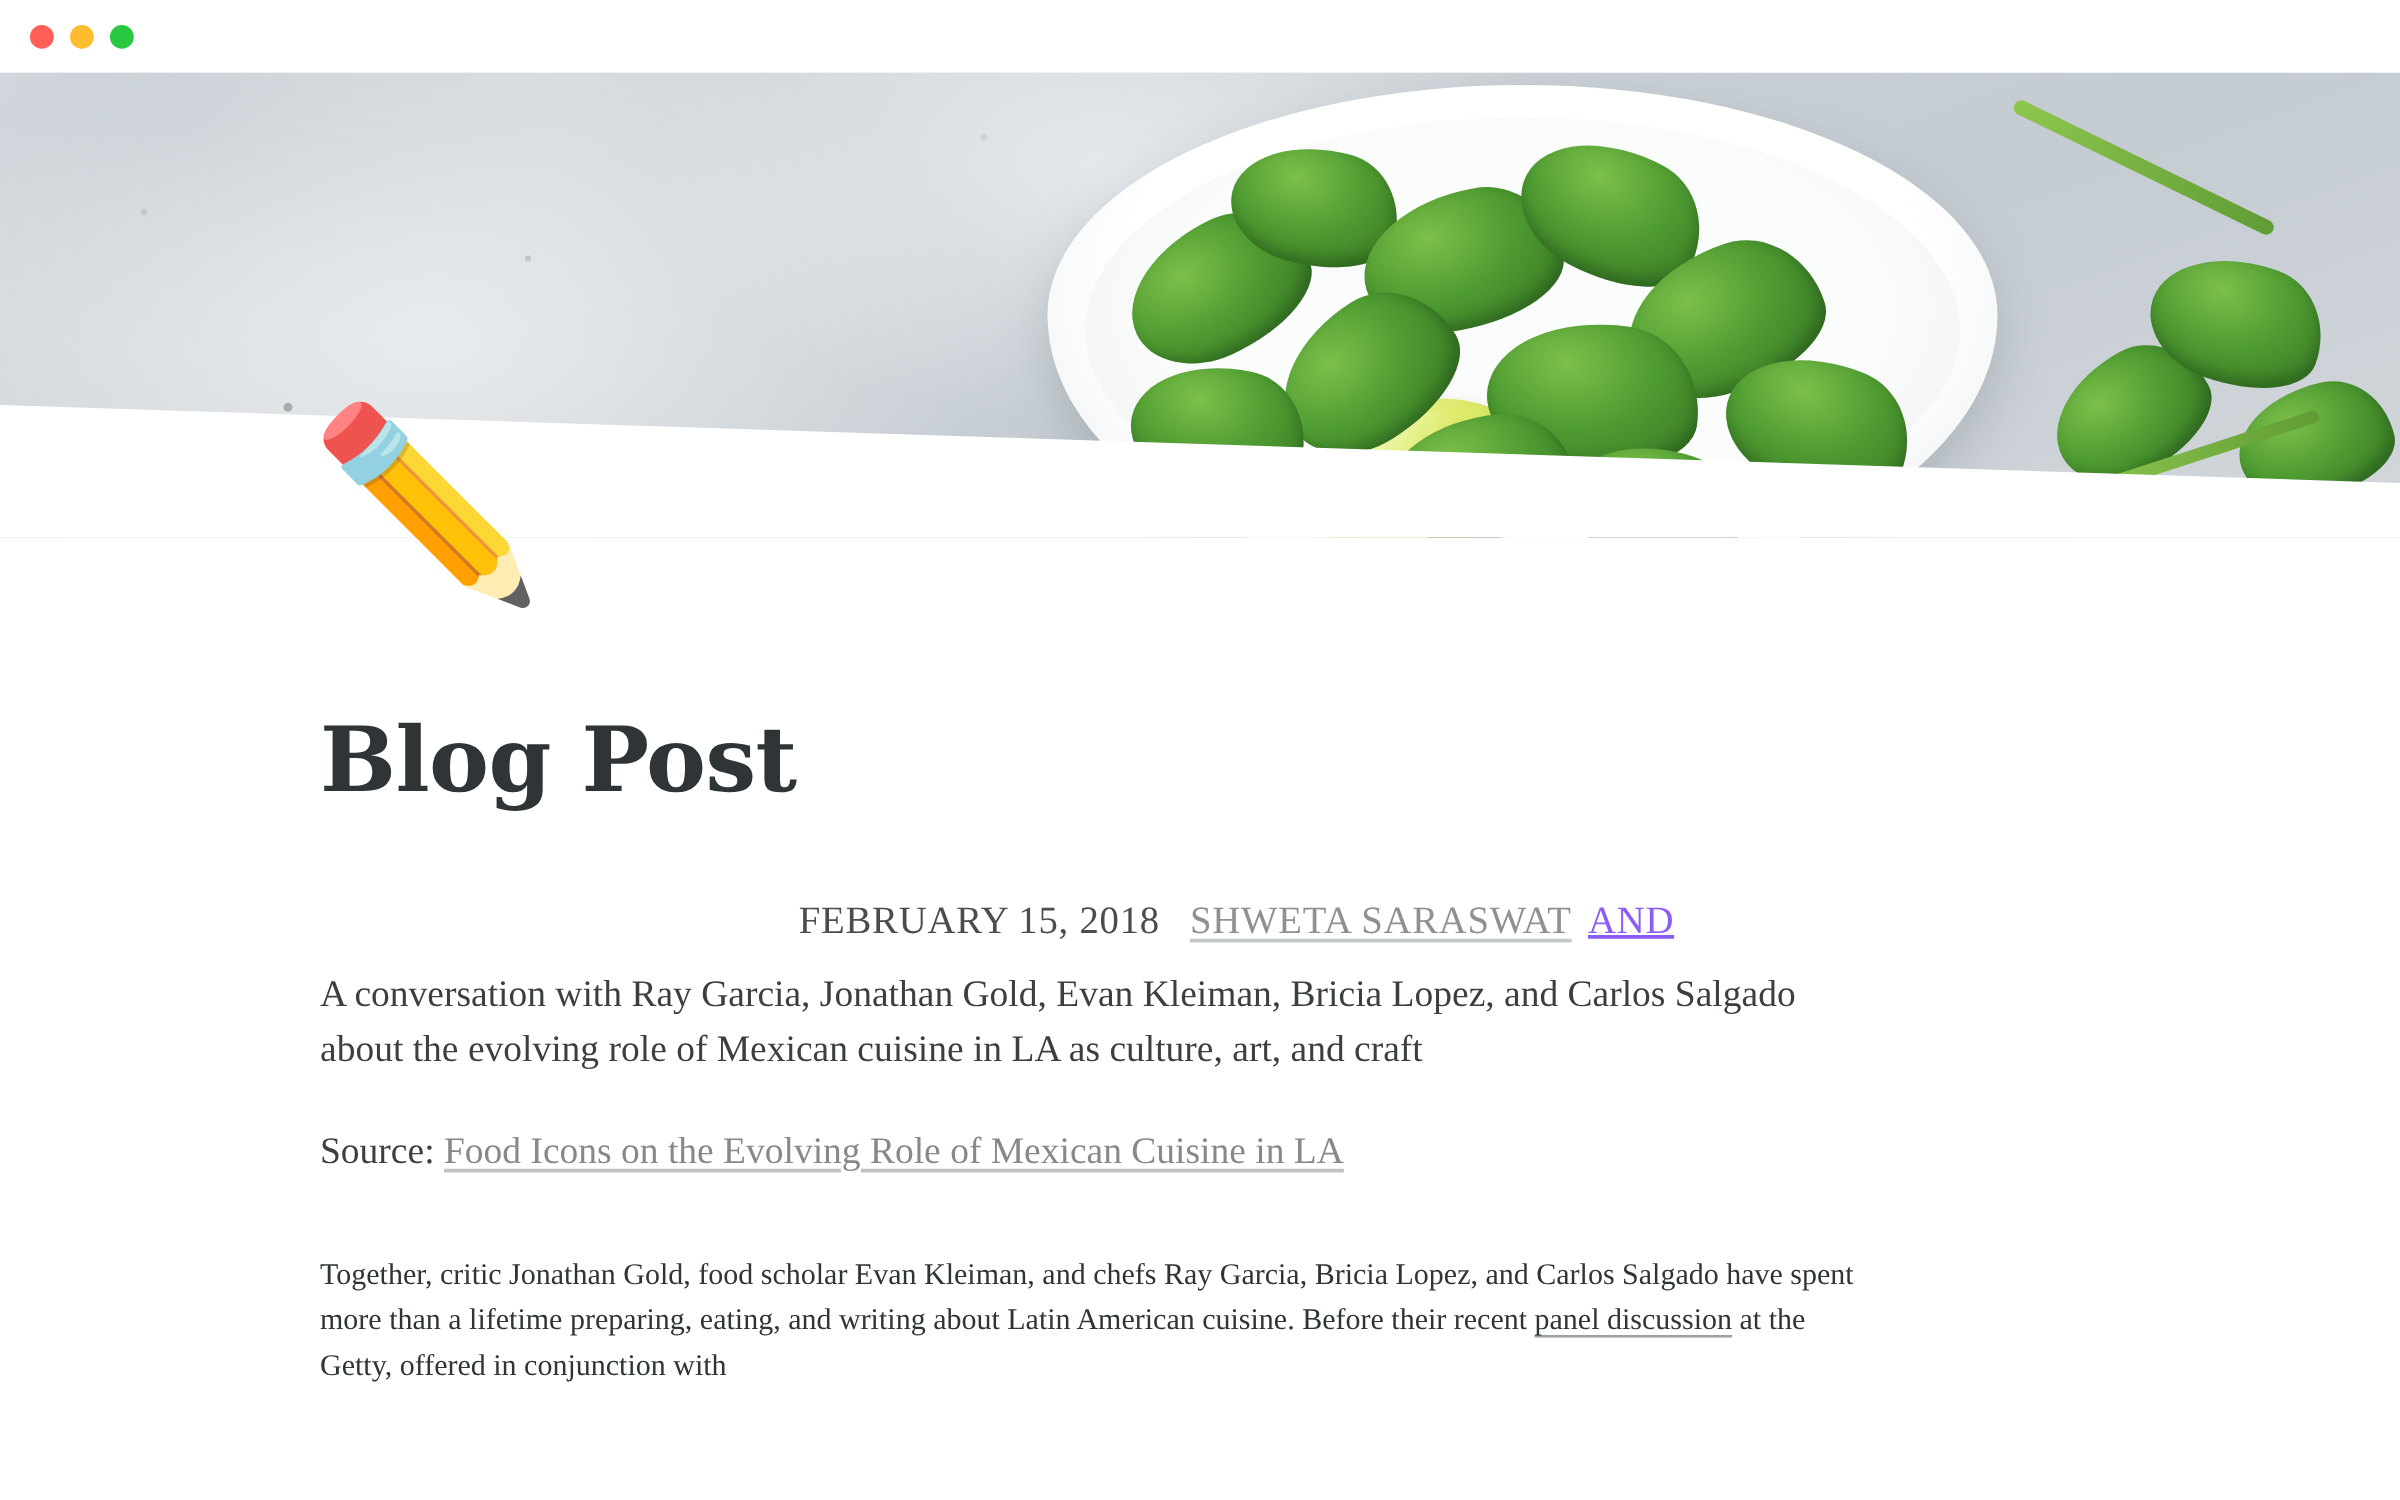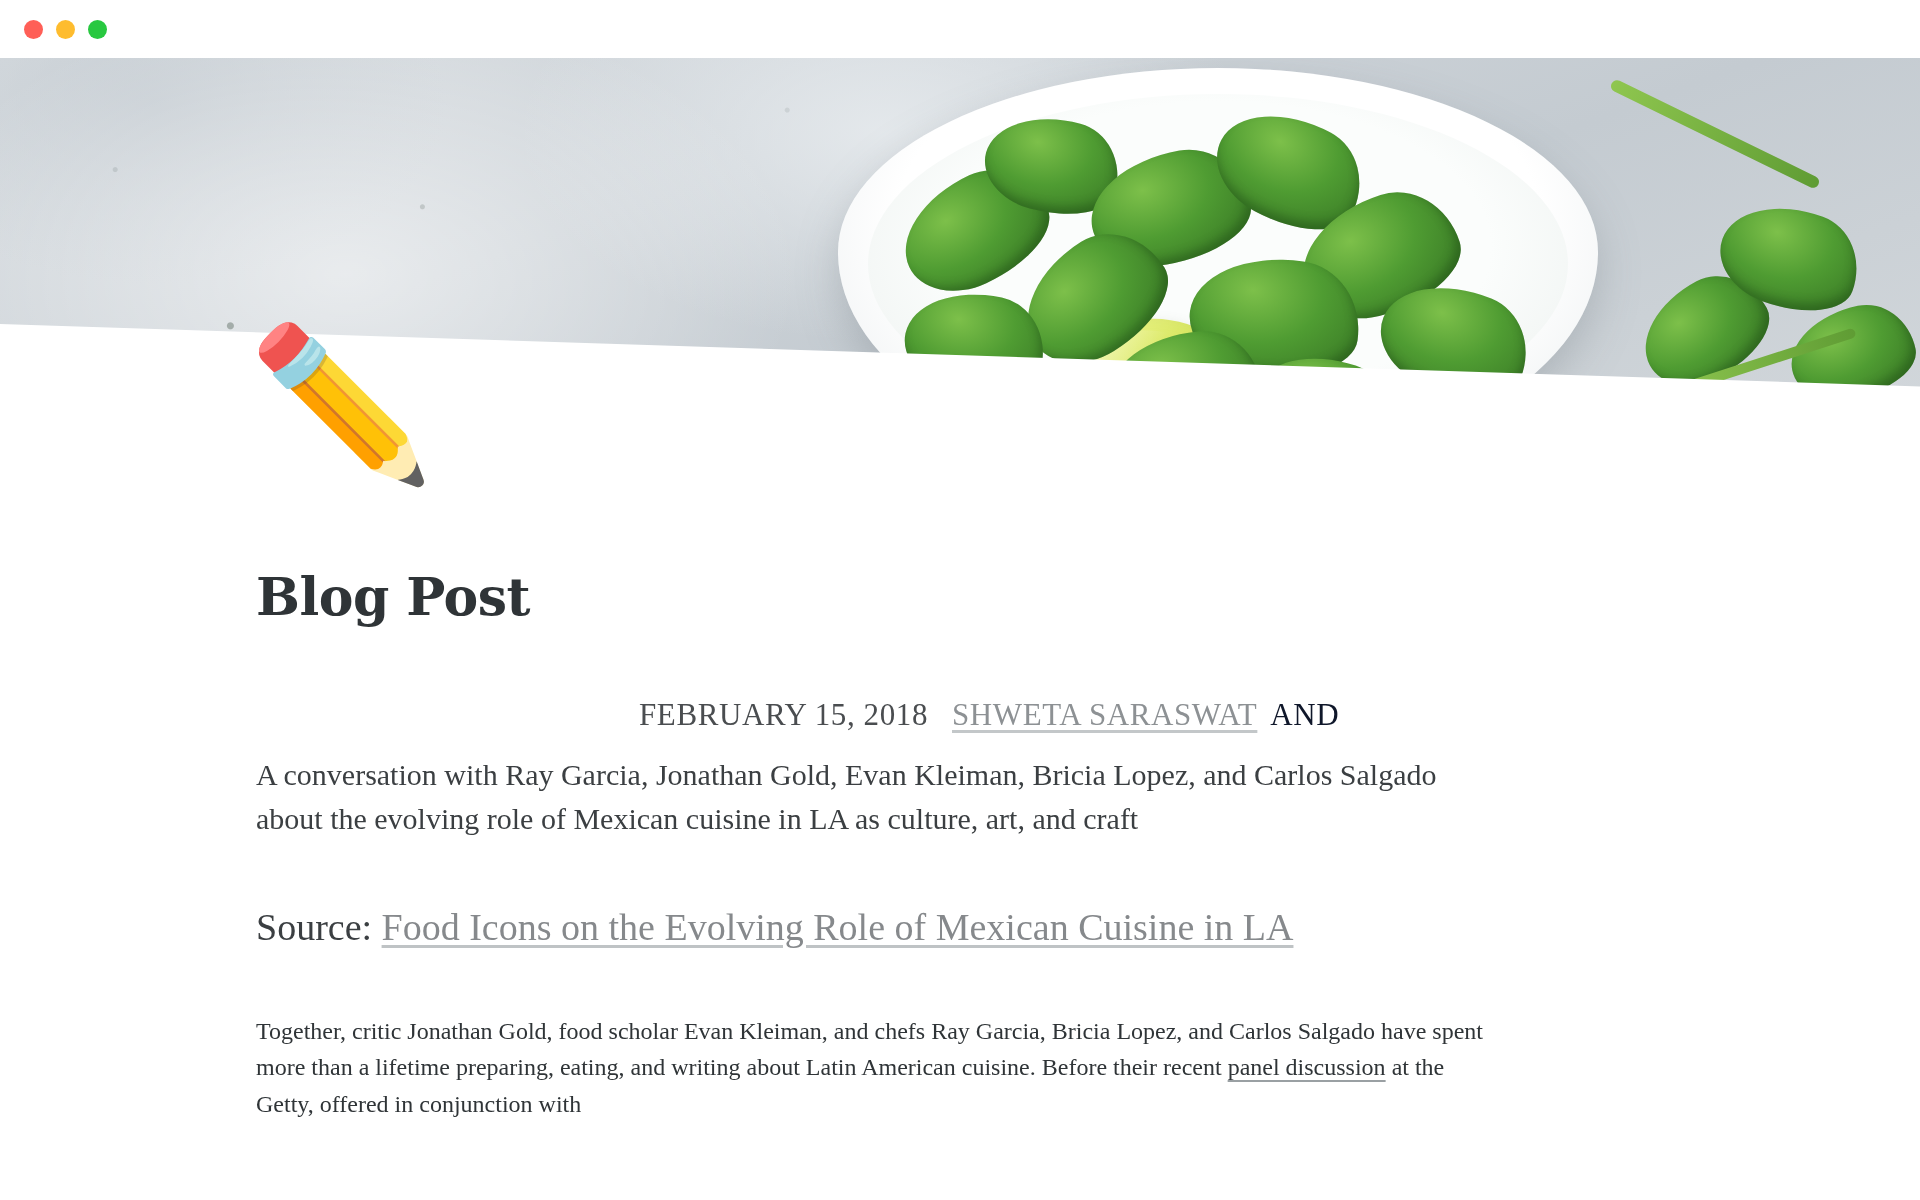--- a/index.html
+++ b/index.html
@@ -150,21 +150,21 @@
   }
 
   
   .article {
     position: relative;
     padding: 0 0 0 256px;
     max-width: 1500px;
   }
   .page-title {
     font-family: "DejaVu Serif", "Liberation Serif", serif;
-    font-size: 52px;
+    font-size: 72px;
     font-weight: 700;
     color: #2f3437;
     letter-spacing: -0.5px;
     margin: 140px 0 0 0;
     line-height: 1.05;
   }
   .meta-row {
     display: flex;
     align-items: baseline;
     margin-top: 72px;
@@ -183,32 +183,32 @@
     gap: 13px;
     color: #8d9194;
     margin-left: 24px;
   }
   .byline a {
     color: #8d9194;
     text-decoration: underline;
     text-decoration-color: #c3c7c9;
     text-underline-offset: 5px;
   }
-  .byline .and { color: #0f172a; }
+  .byline .and { color: #8b5cf6; text-decoration: underline; }
 
   .dek {
     margin-top: 20px;
     font-size: 30px;
     line-height: 1.47;
     color: #3b3f42;
     max-width: 1420px;
   }
   .source-line {
-    margin-top: 64px;
-    font-size: 38px;
+    margin-top: 42px;
+    font-size: 30px;
     color: #3b3f42;
   }
   .source-line a {
     color: #86898c;
     text-decoration: underline;
     text-decoration-color: #bfc3c5;
     text-underline-offset: 5px;
   }
   .body-para {
     margin-top: 64px;

